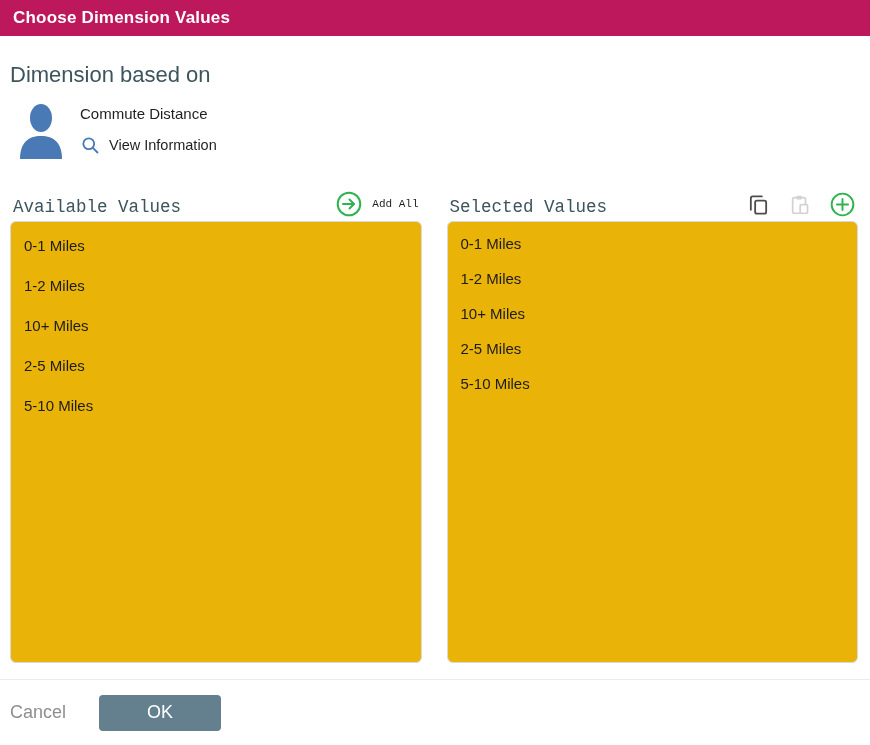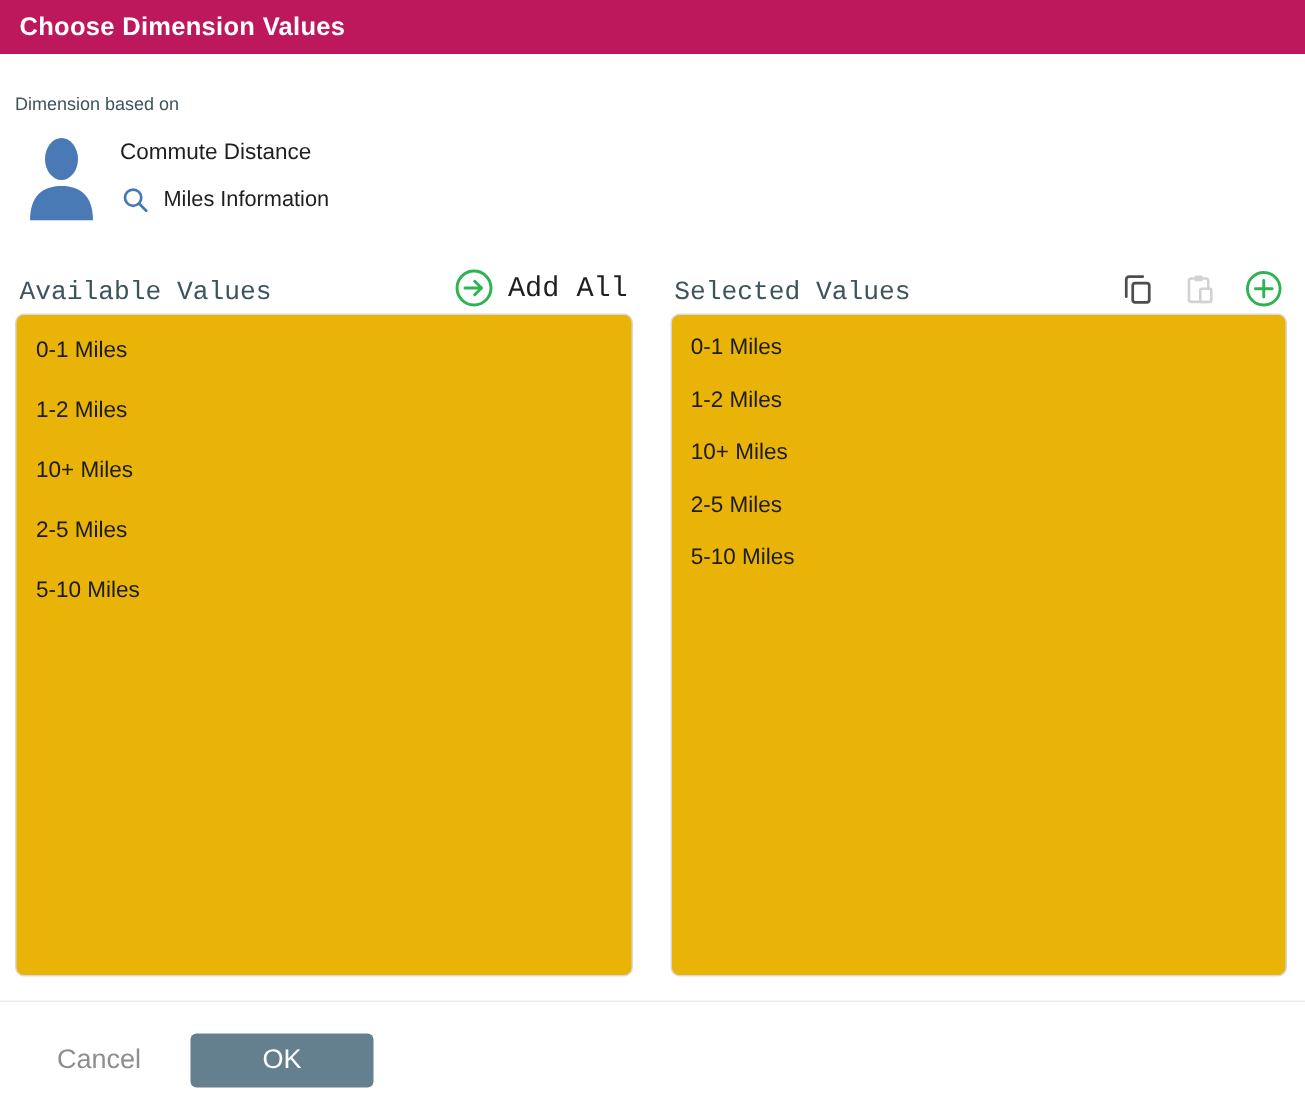--- a/index.html
+++ b/index.html
@@ -18,21 +18,21 @@
     color: #ffffff;
     display: flex; align-items: center;
     padding: 0 13px;
     font-size: 17px; font-weight: 700; letter-spacing: 0.2px;
   }
 
   
   .dim-section { padding-left: 10px; }
   .section-heading {
     margin-top: 26px;
-    font-size: 12px;
+    font-size: 22px;
     color: #3e545c;
   }
   .dim-row { display: flex; margin-top: 15px; padding-left: 8px; }
   .person-icon-wrap { width: 46px; height: 56px; flex: 0 0 46px; }
   .dim-info { margin-left: 16px; padding-top: 2px; }
   .dim-name { font-size: 15px; color: #1f1f1f; }
   .view-info {
     margin-top: 13px;
     display: flex; align-items: center; gap: 9px;
     font-size: 14.5px; color: #1f1f1f;
@@ -42,21 +42,21 @@
   
   .columns { display: flex; gap: 25px; margin: 24px 12px 0 10px; flex: 0 0 auto; }
   .col { flex: 1; display: flex; flex-direction: column; min-width: 0; }
   .col-header {
     display: flex; justify-content: space-between; align-items: flex-end;
     height: 34px; margin-bottom: 4px; padding: 0 3px; font-family: Liberation Mono, monospace;
   }
   .col-title { font-size: 17.5px; color: #3e545c; }
   .add-all {
     display: flex; align-items: center; gap: 10px;
-    font-family: inherit; font-size: 19px; color: #1f1f1f;
+    font-family: inherit; font-size: 11px; color: #1f1f1f;
     background: none; border: none; cursor: pointer; padding: 0;
   }
   .icon-group { display: flex; align-items: center; gap: 19px; }
   .icon-btn { background: none; border: none; padding: 0; cursor: pointer; display: flex; align-items: center; }
   .icon-btn[disabled] { cursor: default; }
 
   .list {
     border: 1px solid #d9d9d9;
     border-radius: 6px;
     height: 442px;
@@ -75,21 +75,21 @@
 
   
   .footer {
     margin-top: 16px;
     border-top: 1px solid #ebebeb;
     flex: 1;
     display: flex; align-items: center; justify-content: space-between;
     padding: 0 15px 0 10px;
   }
   .note { font-size: 14.5px; color: #111111; }
-  .actions { display: flex; align-items: center; gap: 33px; margin-left: 28px; }
+  .actions { display: flex; align-items: center; gap: 33px; }
   .btn-cancel {
     font-family: inherit; font-size: 18px; color: #8e8e8e;
     background: none; border: none; cursor: pointer; padding: 0;
   }
   .btn-ok {
     width: 122px; height: 36px;
     background: #64808f; color: #ffffff;
     border: none; border-radius: 4px;
     font-family: inherit; font-size: 18px;
     cursor: pointer;
@@ -116,21 +116,21 @@
       </span>
       <div class="dim-info">
         <div class="dim-name">Commute Distance</div>
         <div class="view-info">
           <span>
             <svg width="20" height="20" viewBox="0 0 24 24" fill="none" stroke="#4878b8" stroke-width="2.2" stroke-linecap="round">
               <circle cx="10.5" cy="10.5" r="6.5"></circle>
               <line x1="15.4" y1="15.4" x2="21" y2="21"></line>
             </svg>
           </span>
-          <span>Miles Information</span>
+          <span>View Information</span>
         </div>
       </div>
     </div>
   </section>
 
   <section class="columns">
 
     <div class="col">
       <div class="col-header">
         <span class="col-title">Available Values</span>

